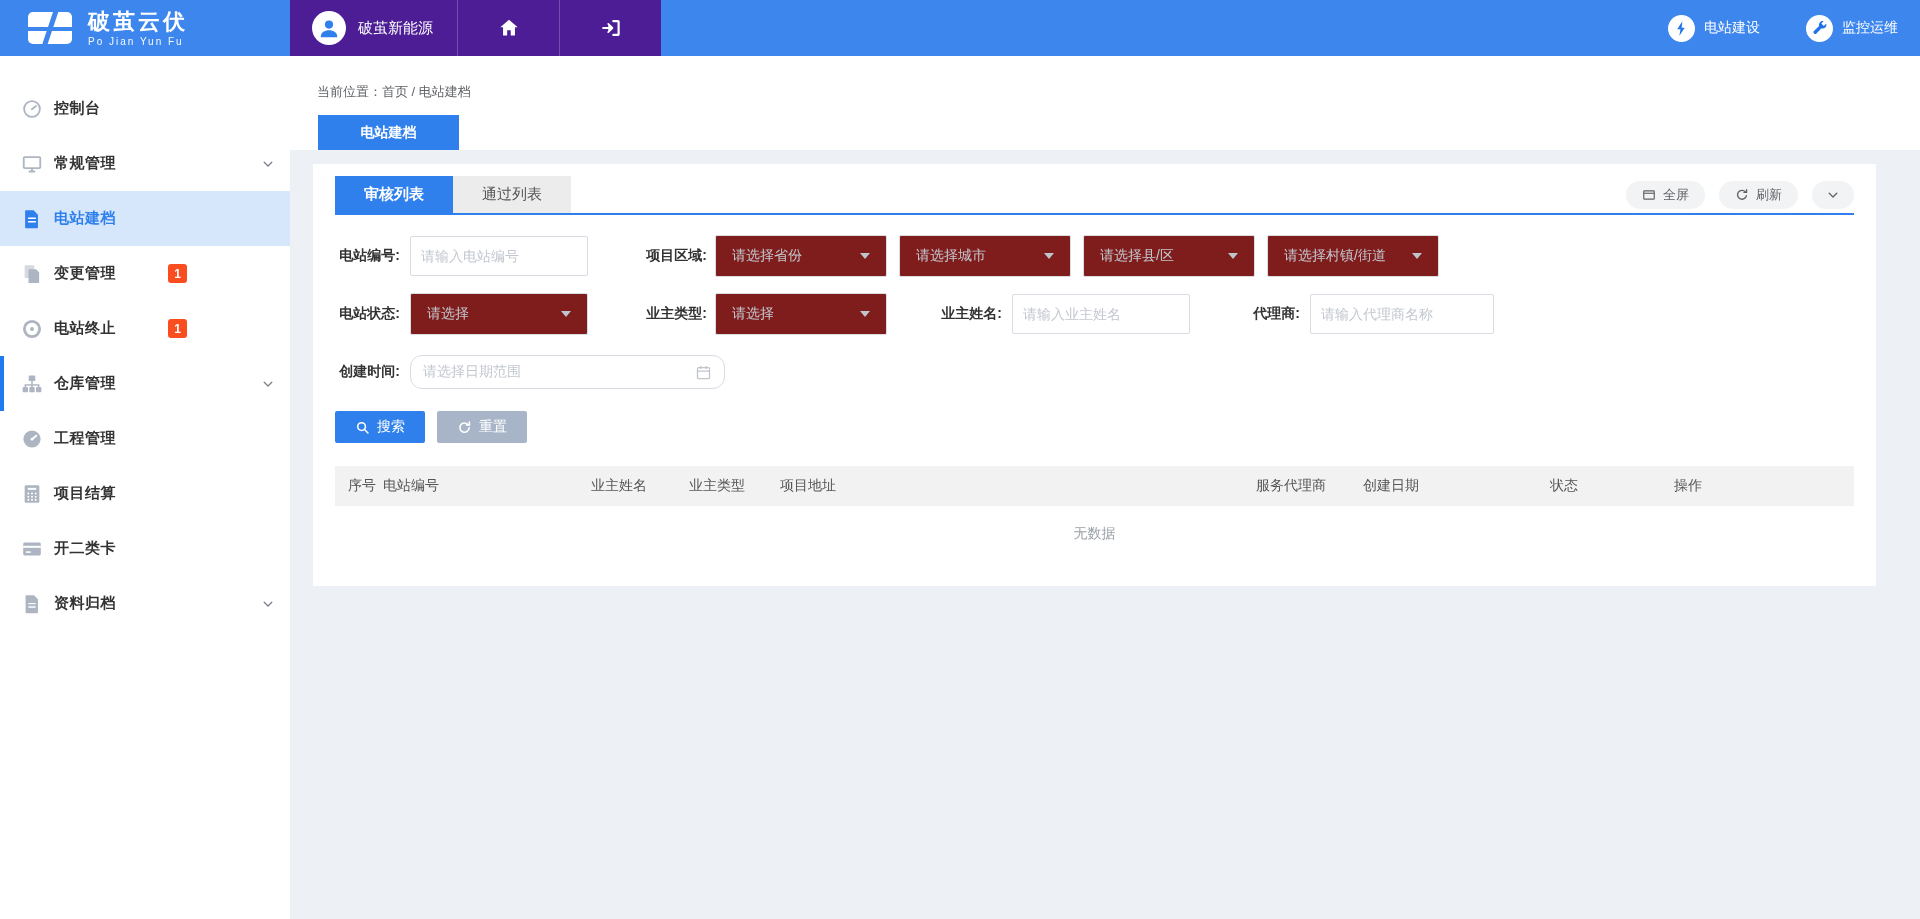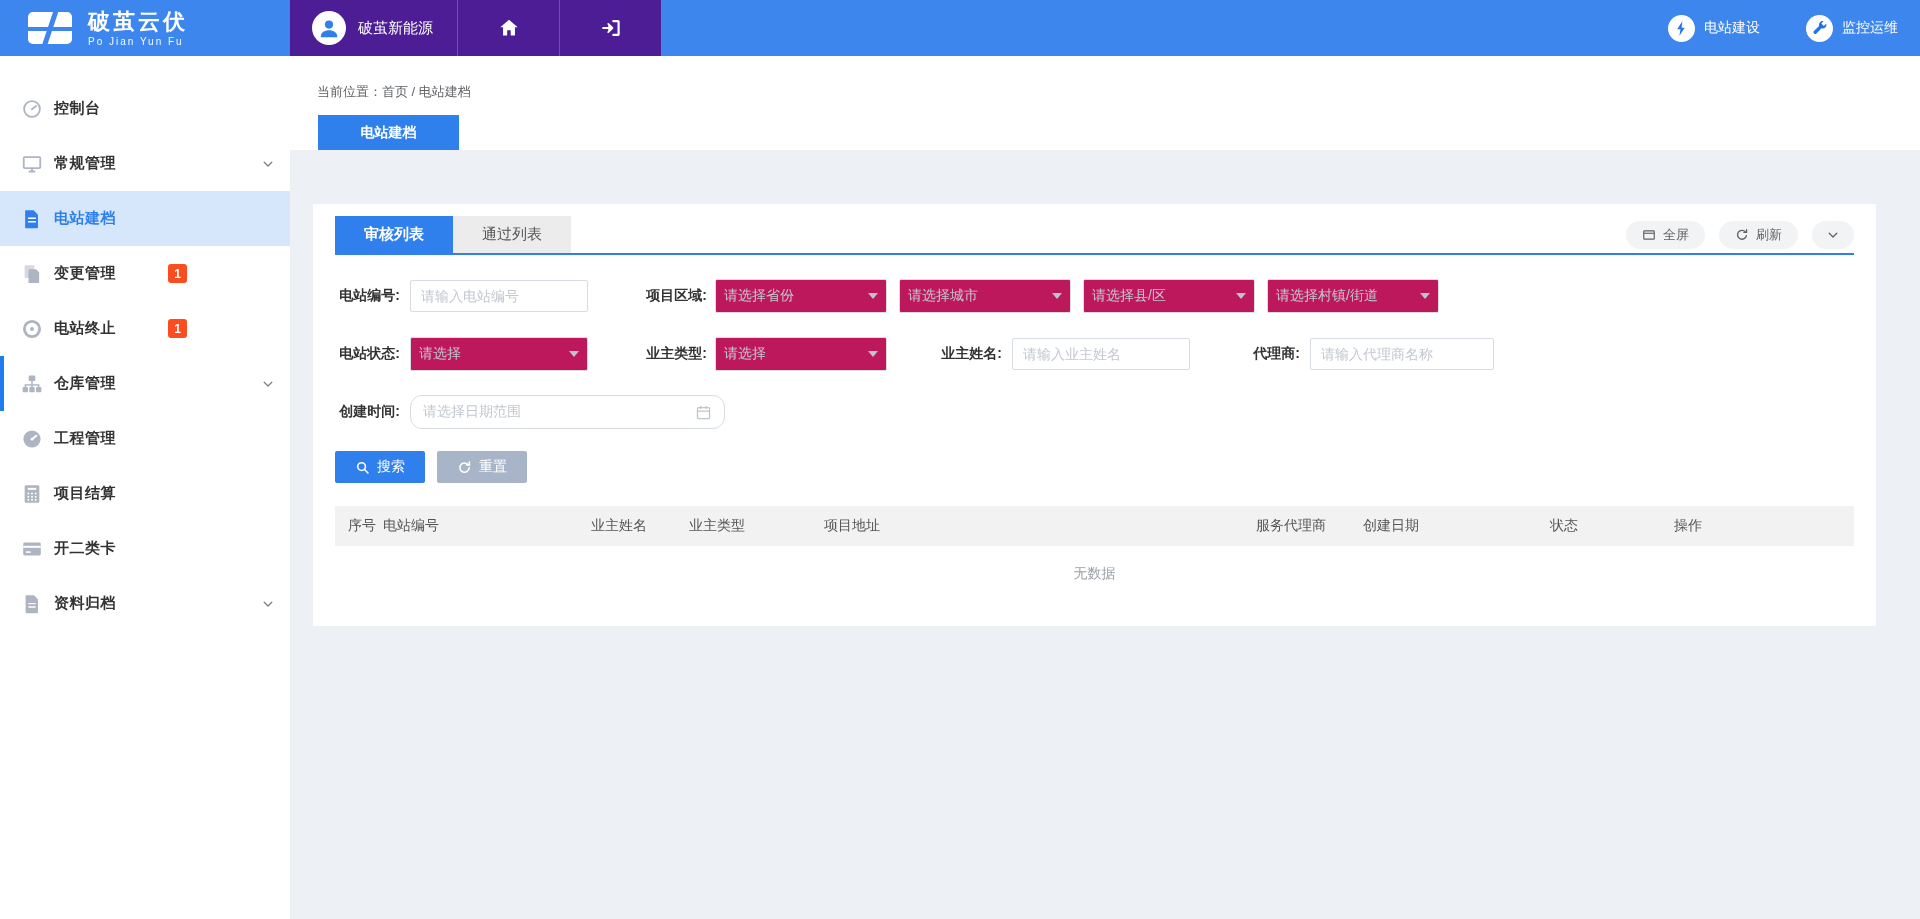--- a/index.html
+++ b/index.html
@@ -30,21 +30,21 @@
   .sidebar { width:290px; flex:0 0 290px; background:#fff; padding-top:25px; }
   .side-item { position:relative; height:55px; display:flex; align-items:center; padding:0 15px 0 21px; cursor:pointer; color:#333; }
   .s-icon { width:22px; height:22px; color:#AEB5C2; margin-right:11px; flex:0 0 22px; }
   .s-label { font-size:15px; font-weight:600; letter-spacing:.5px; }
   .side-item.active { background:#D7E7FB; color:#2F80ED; }
   .side-item.active .s-icon { color:#2F80ED; }
   .badge { position:absolute; left:168px; top:18px; min-width:19px; height:19px; background:#FA4E20; border-radius:3px; color:#fff; font-size:12px; font-weight:700; display:flex; align-items:center; justify-content:center; padding:0 5px; }
   .chev { margin-left:auto; width:14px; height:14px; color:#7a7f87; }
   .indicator { position:absolute; left:0; top:0; width:4px; height:100%; background:#1F7BEF; }
 
-  .main { flex:1; min-width:0; display:flex; flex-direction:column;gap:40px; }
+  .main { flex:1; min-width:0; display:flex; flex-direction:column; }
   .crumb-strip { background:#fff; height:94px; flex:0 0 94px; position:relative; }
   .breadcrumb { padding:27px 0 0 27px; font-size:13px; color:#606266; }
   .breadcrumb .bc-link { cursor:pointer; }
   .page-tab { position:absolute; left:28px; bottom:0; width:141px; height:35px; background:#2F80ED; color:#fff; font-size:14px; font-weight:700; display:flex; align-items:center; justify-content:center; cursor:pointer; }
 
   
   .panel { background:#fff; margin:14px 44px 0 23px; padding:12px 22px 24px; }
   .tabs-row { display:flex; align-items:flex-end; border-bottom:2px solid #2F80ED; }
   .tab { width:118px; height:37px; display:flex; align-items:center; justify-content:center; font-size:15px; cursor:pointer; }
   .tab.on { background:#2F80ED; color:#fff; font-weight:700; }
@@ -54,24 +54,24 @@
   .p-icon { width:14px; height:14px; color:#606266; }
   .pill-sm { padding:0 14px; }
 
   
   .filters { padding-top:24px; }
   .f-row { display:flex; align-items:center; height:34px; margin-bottom:24px; }
   .f-row.last { margin-bottom:22px; }
   .f-label { font-size:14px; font-weight:600; color:#333; text-align:right; flex:0 0 auto; white-space:nowrap; }
   .lw65 { width:65px; } .lw70 { width:70px; margin-left:49px; }
   .lw65b { width:65px; margin-left:50px; } .lw63 { width:63px; margin-left:47px; }
-  .f-input { height:32px; border:1px solid #D8DCE3; border-radius:2px; padding:0 10px; font-size:14px; color:#333; margin-left:10px; outline:none; }
+  .f-input { height:40px; border:1px solid #D8DCE3; border-radius:2px; padding:0 10px; font-size:14px; color:#333; margin-left:10px; outline:none; }
   .f-input::placeholder { color:#C3C7CF; }
   .w178 { width:178px; } .w184 { width:184px; }
-  .sel { height:34px; border:1px solid #D8DCE3; border-radius:2px; background:#be185d; display:flex; align-items:center; justify-content:space-between; padding:0 8px; font-size:14px; color:#C3C7CF; cursor:pointer; width:172px; margin-left:12px; }
+  .sel { height:42px; border:1px solid #D8DCE3; border-radius:2px; background:#7f1d1d; display:flex; align-items:center; justify-content:space-between; padding:0 16px; font-size:14px; color:#C3C7CF; cursor:pointer; width:172px; margin-left:12px; }
   .sel.first { margin-left:8px; } .sel.solo { width:178px; margin-left:10px; }
   .caret { width:0; height:0; border-left:5px solid transparent; border-right:5px solid transparent; border-top:6px solid #C0C4CC; flex:0 0 auto; margin-left:8px; }
   .date-box { width:315px; height:34px; border:1px solid #D8DCE3; border-radius:12px; margin-left:10px; display:flex; align-items:center; justify-content:space-between; padding:0 12px; font-size:14px; color:#C3C7CF; cursor:pointer; background:#fff; }
   .cal-icon { width:17px; height:17px; color:#C0C4CC; }
 
   .actions { display:flex; }
   .btn { height:32px; width:90px; border:none; border-radius:2px; color:#fff; font-size:14px; display:flex; align-items:center; justify-content:center; gap:7px; cursor:pointer; }
   .btn-search { background:#2F80ED; }
   .btn-reset { background:#A8B5C8; margin-left:12px; }
   .b-icon { width:15px; height:15px; color:#fff; }
@@ -388,21 +388,21 @@
             <span>重置</span>
           </button>
         </div>
       </div>
 
       <div class="table-head" id="tableHead">
           <span class="th" style="left: 13px;">序号</span>
           <span class="th" style="left: 48px;">电站编号</span>
           <span class="th" style="left: 256px;">业主姓名</span>
           <span class="th" style="left: 354px;">业主类型</span>
-          <span class="th" style="left: 445px; margin-left: 44px;">项目地址</span>
+          <span class="th" style="left: 445px;">项目地址</span>
           <span class="th" style="left: 921px;">服务代理商</span>
           <span class="th" style="left: 1028px;">创建日期</span>
           <span class="th" style="left: 1215px;">状态</span>
           <span class="th" style="left: 1339px;">操作</span>
         </div>
       <div class="empty-row">无数据</div>
     </section>
   </main>
 </div>
 

